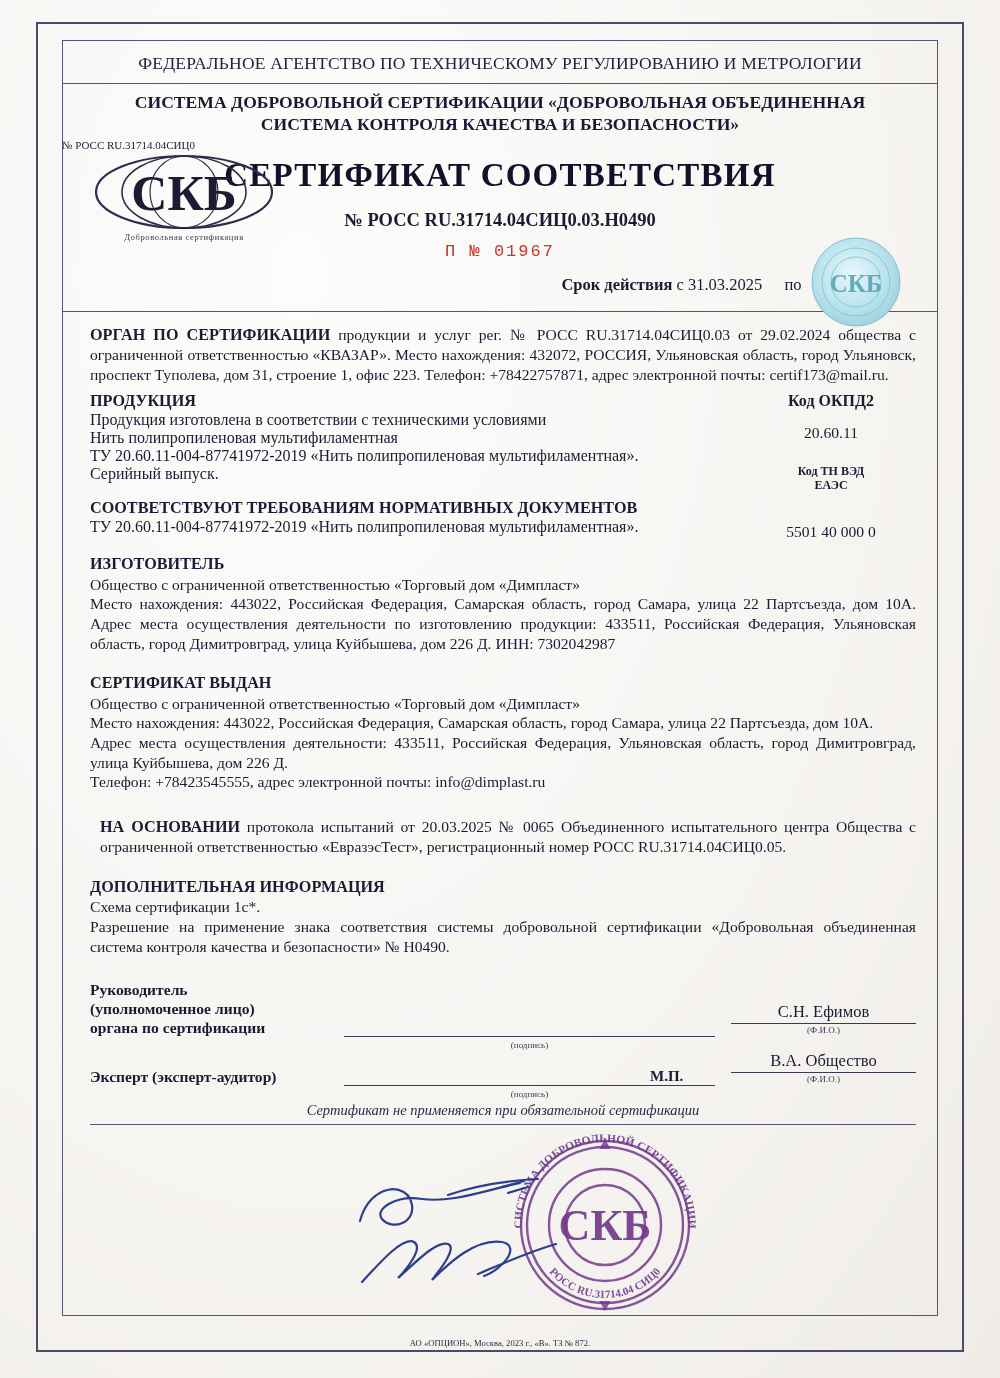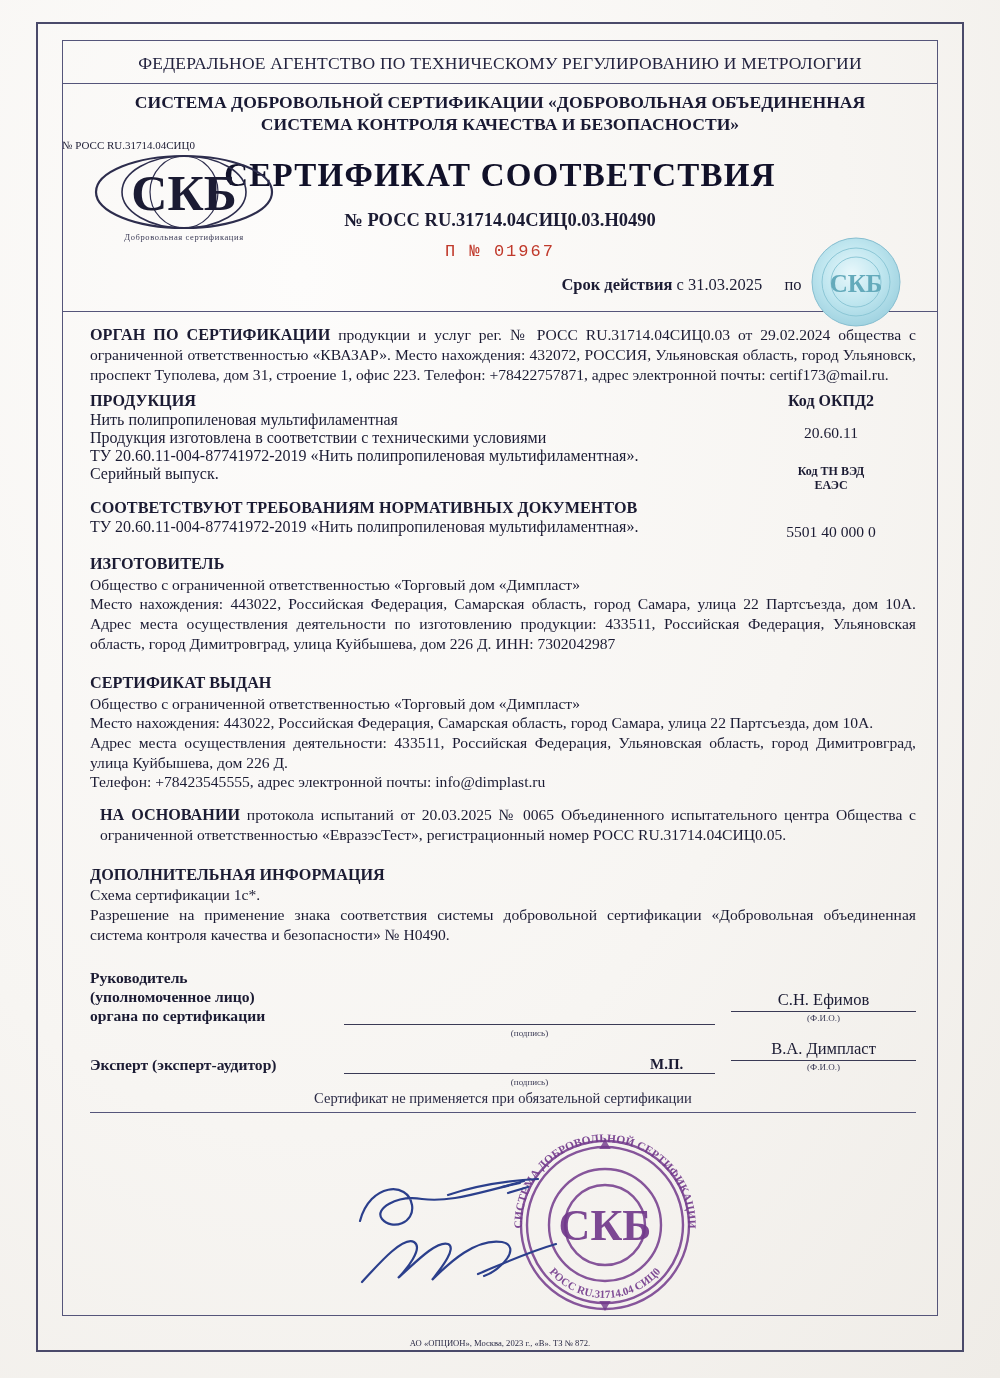--- a/index.html
+++ b/index.html
@@ -224,20 +224,21 @@
     left: 588px;
     top: 112px;
     font-weight: bold;
     font-size: 15px;
   }
   .footnote {
     text-align: center;
     font-size: 14.5px;
     padding-top: 16px;
     color: #2a2a45;
+    font-style: italic;
   }
   .bottom-rule {
     border-top: 1px solid #55557a;
     margin-top: 5px;
   }
   .tiny-foot {
     position: absolute;
     left: 0; right: 0;
     bottom: 30px;
     text-align: center;
@@ -300,22 +301,22 @@
 
     <div class="sect">
       <p><span class="h-bold">ОРГАН ПО СЕРТИФИКАЦИИ</span><span> продукции и услуг рег. № РОСС RU.31714.04СИЦ0.03 от 29.02.2024 общества с ограниченной ответственностью «КВАЗАР».  Место нахождения: 432072, РОССИЯ, Ульяновская область, город Ульяновск, проспект Туполева, дом 31, строение 1, офис 223. Телефон: +78422757871, адрес электронной почты: certif173@mail.ru.</span></p>
     </div>
 
     <div class="gap-s"></div>
 
     <div class="two-col">
       <div class="left">
         <div class="h-bold">ПРОДУКЦИЯ</div>
+        <div>Продукция изготовлена в соответствии с техническими условиями</div>
         <div>Нить полипропиленовая мультифиламентная</div>
-        <div>Продукция изготовлена в соответствии с техническими условиями</div>
         <div>ТУ 20.60.11-004-87741972-2019 «Нить полипропиленовая  мультифиламентная».</div>
         <div>Серийный выпуск.</div>
       </div>
       <div class="right">
         <div class="code-head">Код ОКПД2</div>
         <div class="code-val">20.60.11</div>
         <div class="code-head2">
           <div>Код ТН ВЭД</div>
           <div>ЕАЭС</div>
         </div>
@@ -347,21 +348,21 @@
     <div class="sect">
       <div class="h-bold">СЕРТИФИКАТ ВЫДАН</div>
       <p>Общество с ограниченной ответственностью «Торговый дом «Димпласт»</p>
       <p>Место нахождения: 443022, Российская Федерация, Самарская область, город Самара, улица 22 Партсъезда, дом 10А.</p>
       <p>Адрес места осуществления деятельности: 433511, Российская Федерация, Ульяновская область, город Димитровград, улица Куйбышева, дом 226 Д.</p>
       <p>Телефон: +78423545555, адрес электронной почты: info@dimplast.ru</p>
     </div>
 
     <div class="gap-m"></div>
 
-    <div class="sect" style="padding-left:38px;">
+    <div class="sect" style="padding-left:38px;margin-top:12px;">
       <p><span class="h-bold">НА ОСНОВАНИИ</span><span> протокола испытаний от 20.03.2025 № 0065 Объединенного испытательного центра Общества с ограниченной ответственностью «ЕвразэсТест», регистрационный номер РОСС RU.31714.04СИЦ0.05.</span></p>
     </div>
 
     <div class="gap-l"></div>
 
     <div class="sect">
       <div class="h-bold">ДОПОЛНИТЕЛЬНАЯ ИНФОРМАЦИЯ</div>
       <p>Схема сертификации 1с*.</p>
       <p>Разрешение на применение знака соответствия системы добровольной сертификации «Добровольная объединенная система контроля качества и безопасности» № Н0490.</p>
     </div>
@@ -385,21 +386,21 @@
         </div>
       </div>
 
       <div class="sig-row" style="margin-top:14px;">
         <div class="sig-label">Эксперт (эксперт-аудитор)</div>
         <div class="sig-line">
           <div class="under"></div>
           <div class="cap">(подпись)</div>
         </div>
         <div class="sig-name">
-          <div class="nm">В.А. Димпласт</div>
+          <div class="nm">В.А. Общество</div>
           <div class="under2"></div>
           <div class="cap2">(Ф.И.О.)</div>
         </div>
       </div>
 
       <div class="mp">М.П.</div>
 
       <div class="footnote">Сертификат не применяется при обязательной сертификации</div>
       <div class="bottom-rule"></div>
     </div>

